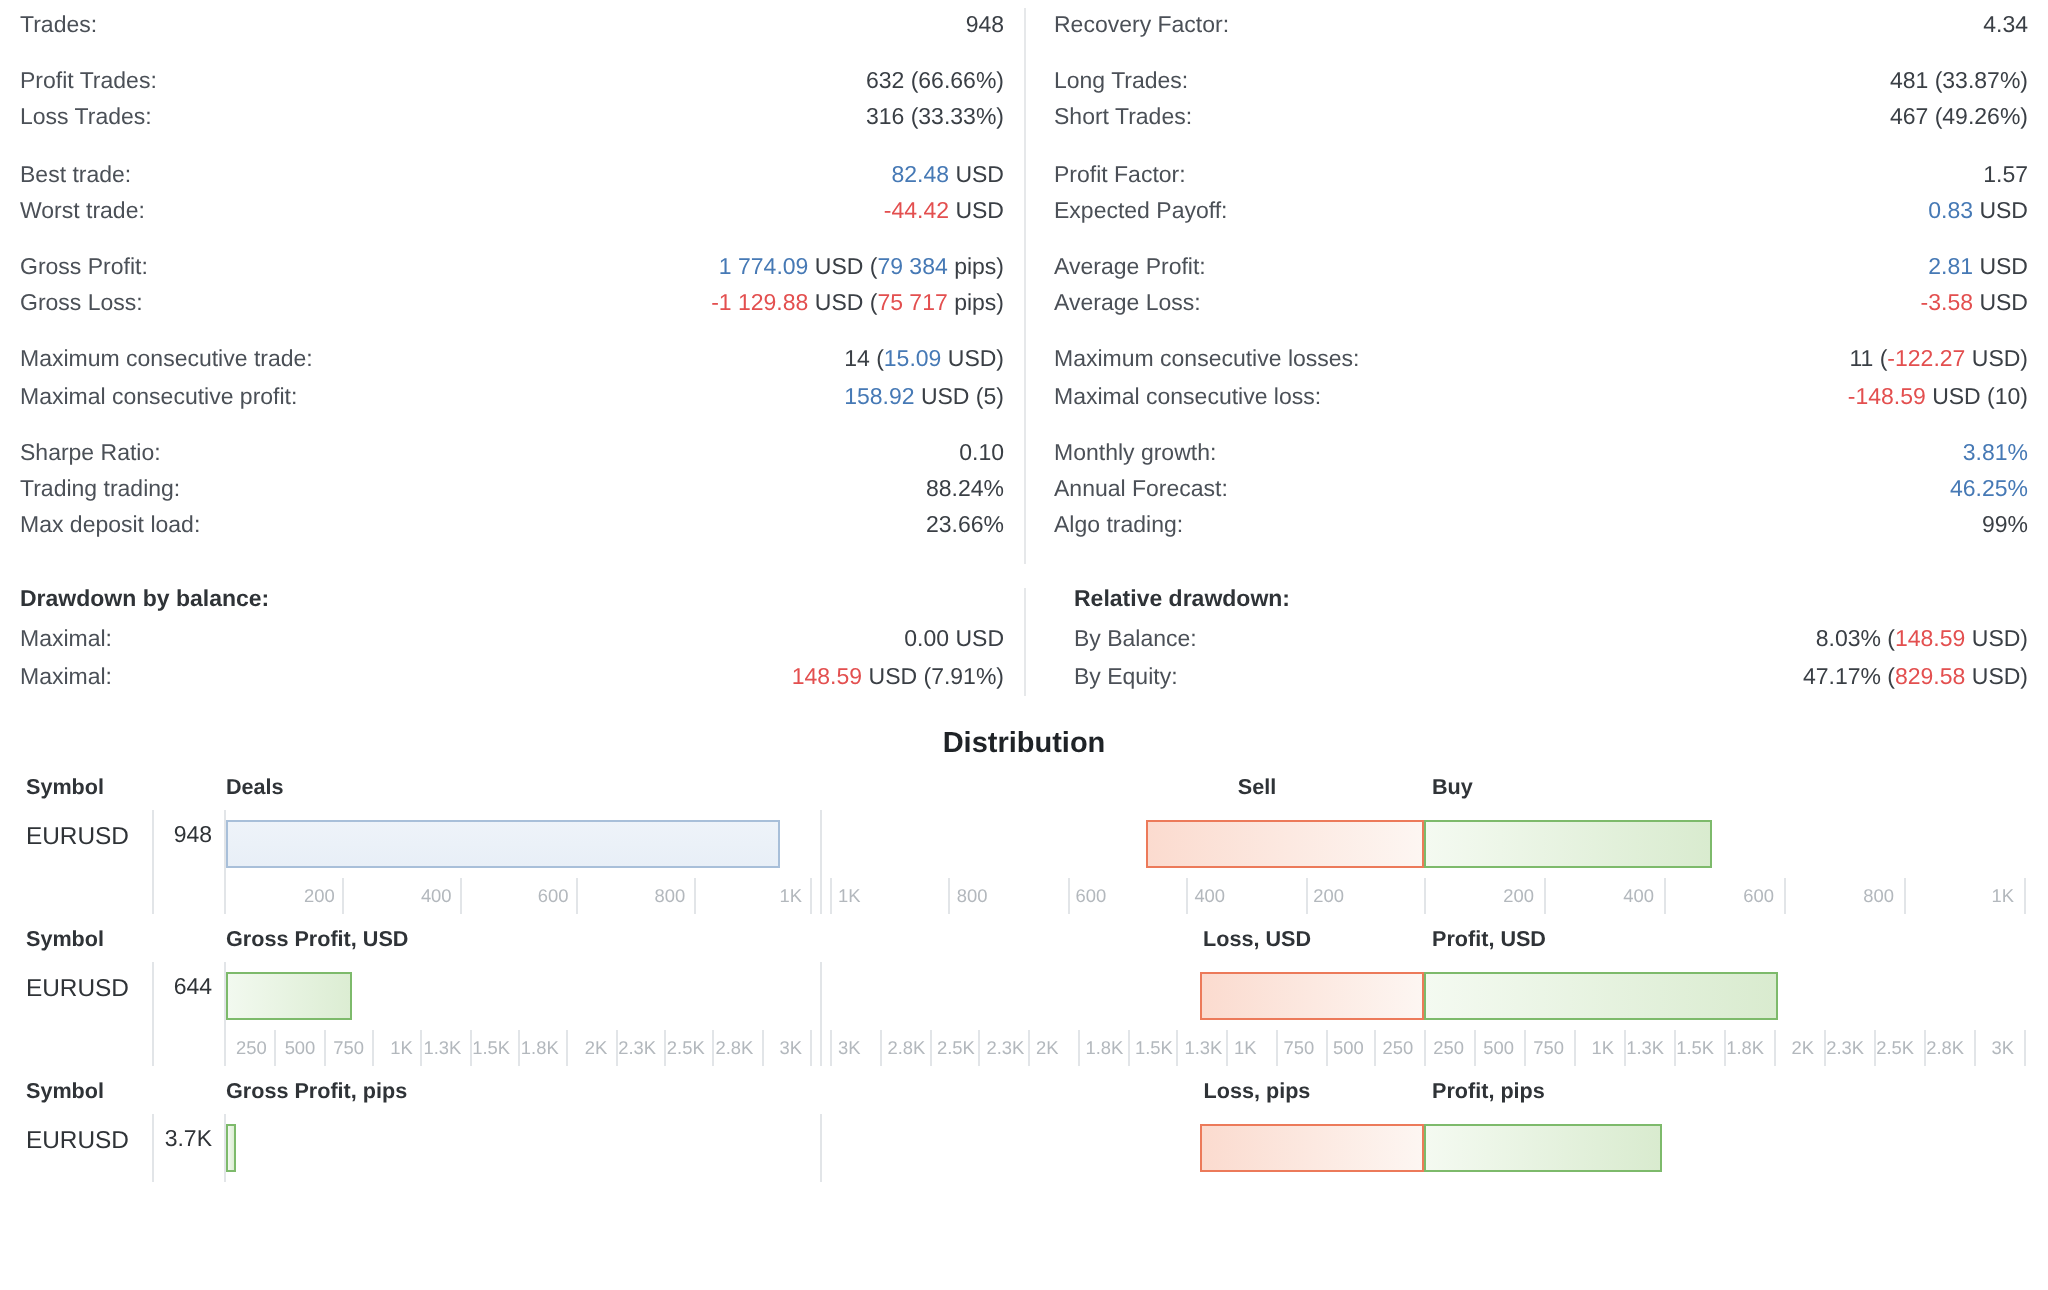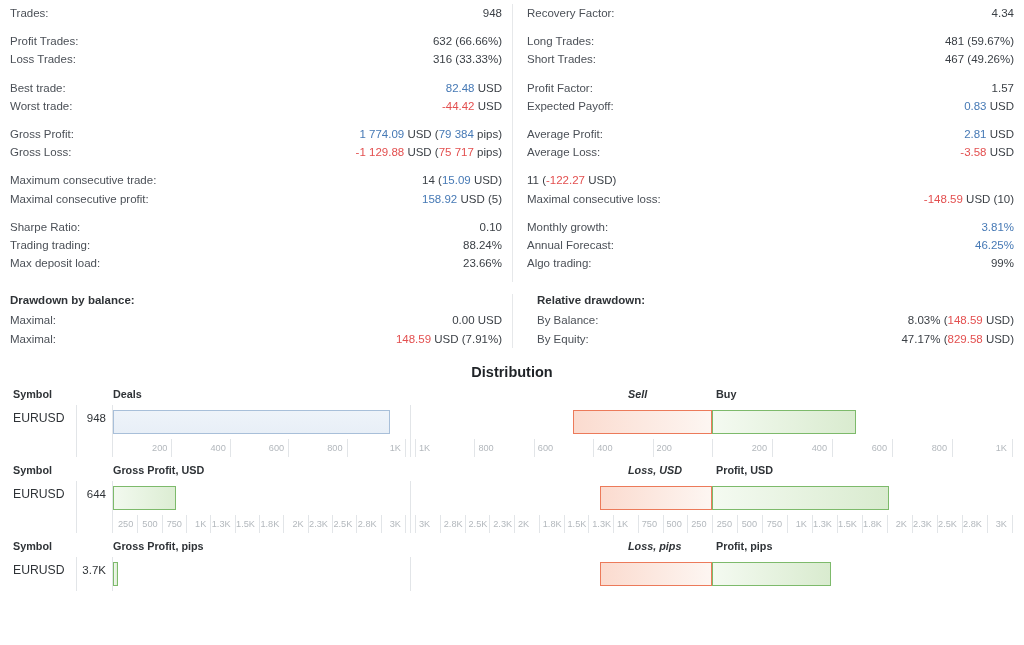--- a/index.html
+++ b/index.html
@@ -53,21 +53,21 @@
     margin: 16px 0 8px 0;
   }
   .chart-block { position: relative; height: 76px; }
   .chart-hdr {
     position: relative; height: 17px;
     font-size: 10.8px; font-weight: bold; color: #2f3337;
   }
   .chart-hdr span { position: absolute; top: 0; white-space: nowrap; }
   .hdr-symbol { left: 13px; }
   .hdr-left   { left: 113px; }
-  .hdr-sell-box { position: absolute; left: 628px; width: 97px; text-align: left; font-style: italic; }
+  .hdr-sell-box { position: absolute; left: 580px; width: 97px; text-align: center; }
   .hdr-buy-box  { position: absolute; left: 716px; }
 
   .chart-body { position: relative; height: 34px; }
   .sym-name {
     position: absolute; left: 13px; top: 6px;
     font-size: 12.2px; color: #2f3337; white-space: nowrap;
   }
   .sym-val {
     position: absolute; top: 7px; width: 44px; text-align: right;
     font-size: 11.5px; color: #2f3337;
@@ -166,21 +166,21 @@
     <div class="stats-col right" id="stats-right">
         <div class="grp">
           <div class="row">
             <span class="k">Recovery Factor:</span>
             <span class="v"><span class="muted">4.34</span></span>
           </div>
         </div>
         <div class="grp">
           <div class="row">
             <span class="k">Long Trades:</span>
-            <span class="v"><span class="muted">481 (59.67%)</span></span>
+            <span class="v"><span class="muted">481 (33.87%)</span></span>
           </div>
           <div class="row">
             <span class="k">Short Trades:</span>
             <span class="v"><span class="muted">467 (49.26%)</span></span>
           </div>
         </div>
         <div class="grp">
           <div class="row">
             <span class="k">Profit Factor:</span>
             <span class="v"><span class="muted">1.57</span></span>
@@ -195,20 +195,21 @@
             <span class="k">Average Profit:</span>
             <span class="v"><span class="blue">2.81</span><span class="muted"> USD</span></span>
           </div>
           <div class="row">
             <span class="k">Average Loss:</span>
             <span class="v"><span class="red">-3.58</span><span class="muted"> USD</span></span>
           </div>
         </div>
         <div class="grp">
           <div class="row">
+            <span class="k">Maximum consecutive losses:</span>
             <span class="v"><span class="muted">11 (</span><span class="red">-122.27</span><span class="muted"> USD)</span></span>
           </div>
           <div class="row">
             <span class="k">Maximal consecutive loss:</span>
             <span class="v"><span class="red">-148.59</span><span class="muted"> USD (10)</span></span>
           </div>
         </div>
         <div class="grp">
           <div class="row">
             <span class="k">Monthly growth:</span>

